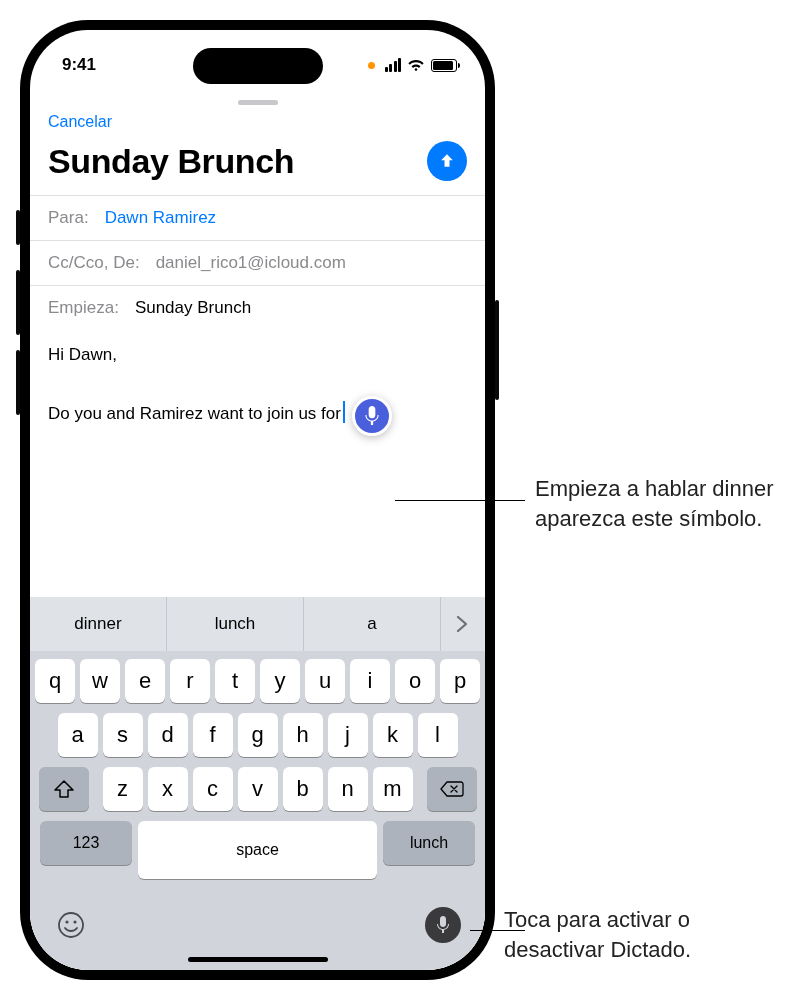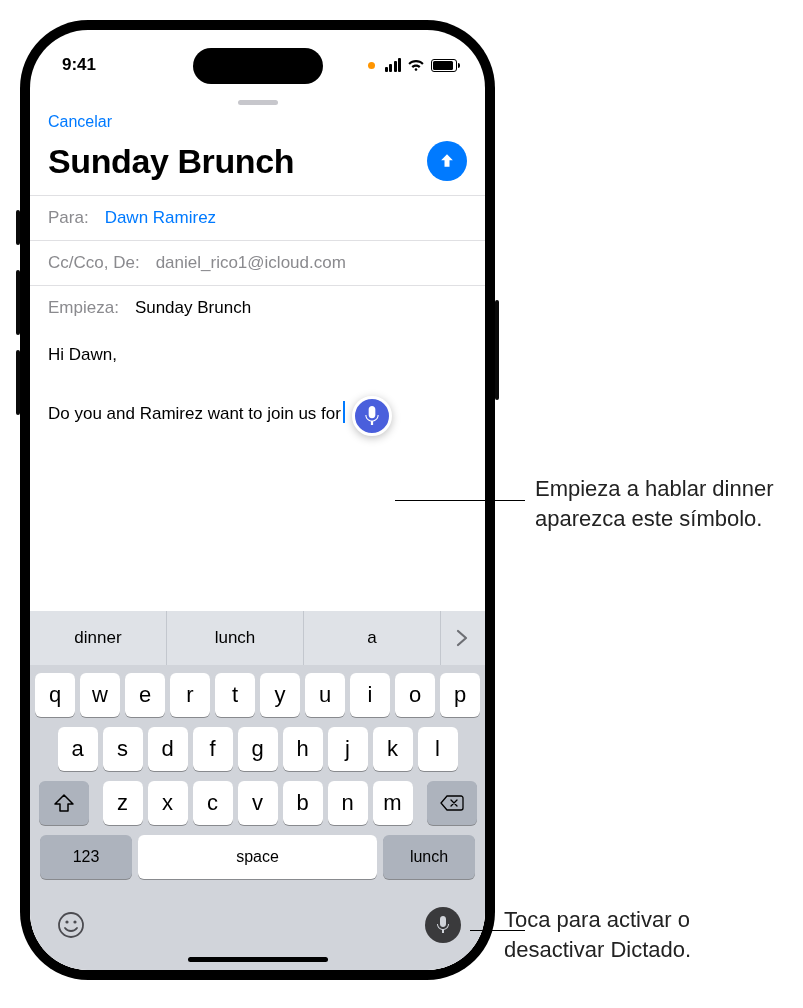--- a/index.html
+++ b/index.html
@@ -223,21 +223,21 @@
     box-shadow:0 1px 0 rgba(0,0,0,.35);
     height:44px;
     display:flex;align-items:center;justify-content:center;
     font-size:16px;
     width:92px;
   }
   .k-space {
     background:#fff;
     border-radius:6px;
     box-shadow:0 1px 0 rgba(0,0,0,.35);
-    height:44px; flex:1;
+    height:58px; flex:1;
     display:flex;align-items:center;justify-content:center;
     font-size:16px;
   }
   .kb-bottom {
     display:flex; justify-content:space-between; align-items:center;
     padding: 14px 24px 4px;
   }
   .emoji-btn, .mic-btn-kb {
     width:34px; height:34px;
     display:flex;align-items:center;justify-content:center;

